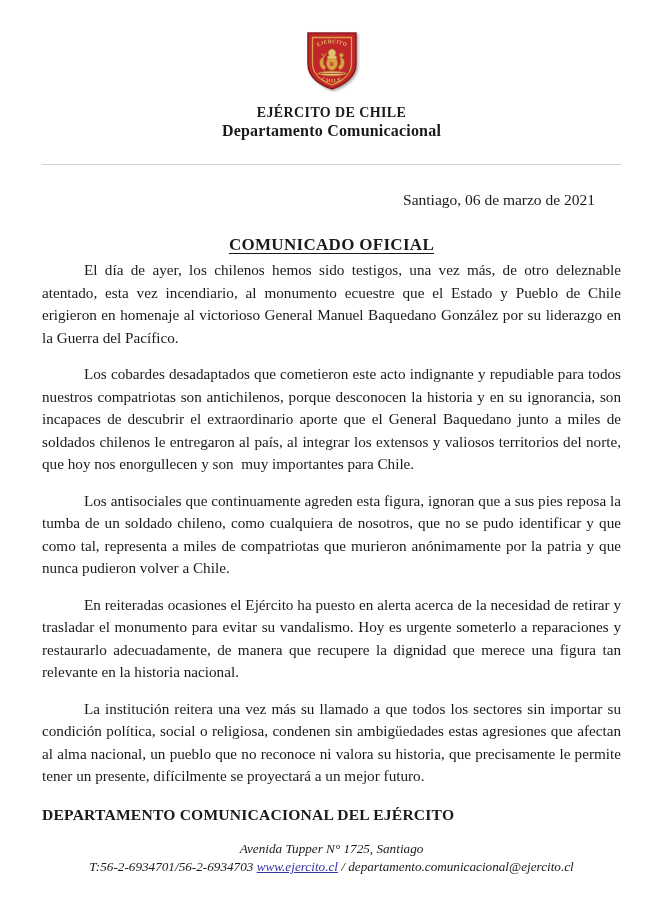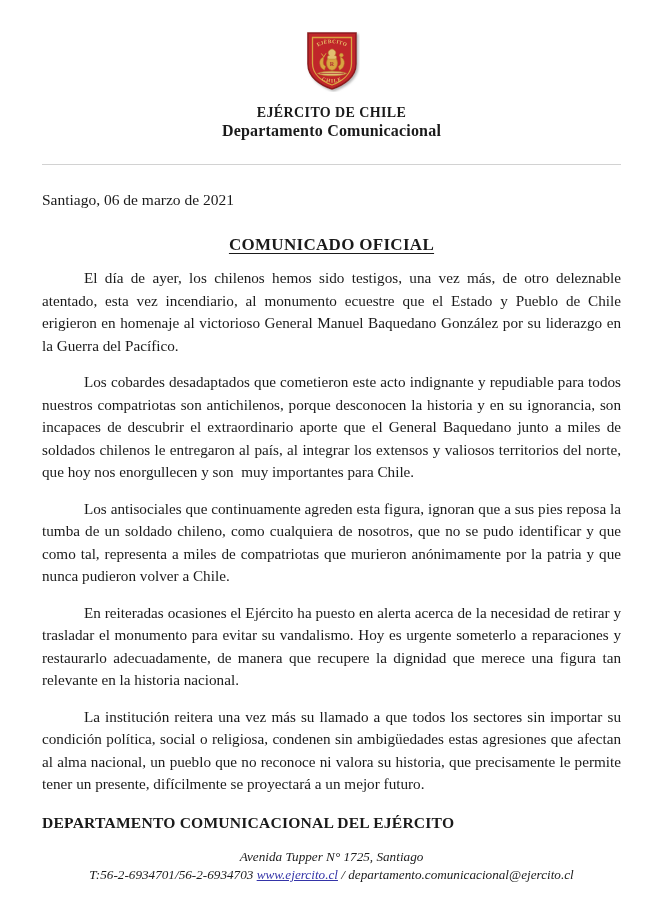--- a/index.html
+++ b/index.html
@@ -62,40 +62,40 @@
 
   
   .divider {
     border: 0;
     border-top: 1px solid #d2d2d2;
     margin: 22px 0 0 0;
   }
 
   
   .date-line {
-    text-align: left;
+    text-align: right;
     font-size: 15.5px;
     margin-top: 26px;
     padding-right: 26px;
   }
 
   
   .doc-title {
     text-align: center;
     font-size: 17px;
     font-weight: bold;
     text-decoration: underline;
     text-underline-offset: 3px;
     letter-spacing: 0.3px;
     margin-top: 26px;
   }
 
   
   .body-block {
-    margin-top: 12px;
+    margin-top: 4px;
   }
   .para {
     text-align: justify;
     text-justify: inter-word;
     font-size: 15.2px;
     line-height: 1.48;
     text-indent: 42px;
     margin: 0 0 14px 0;
     white-space: pre-wrap;
   }

